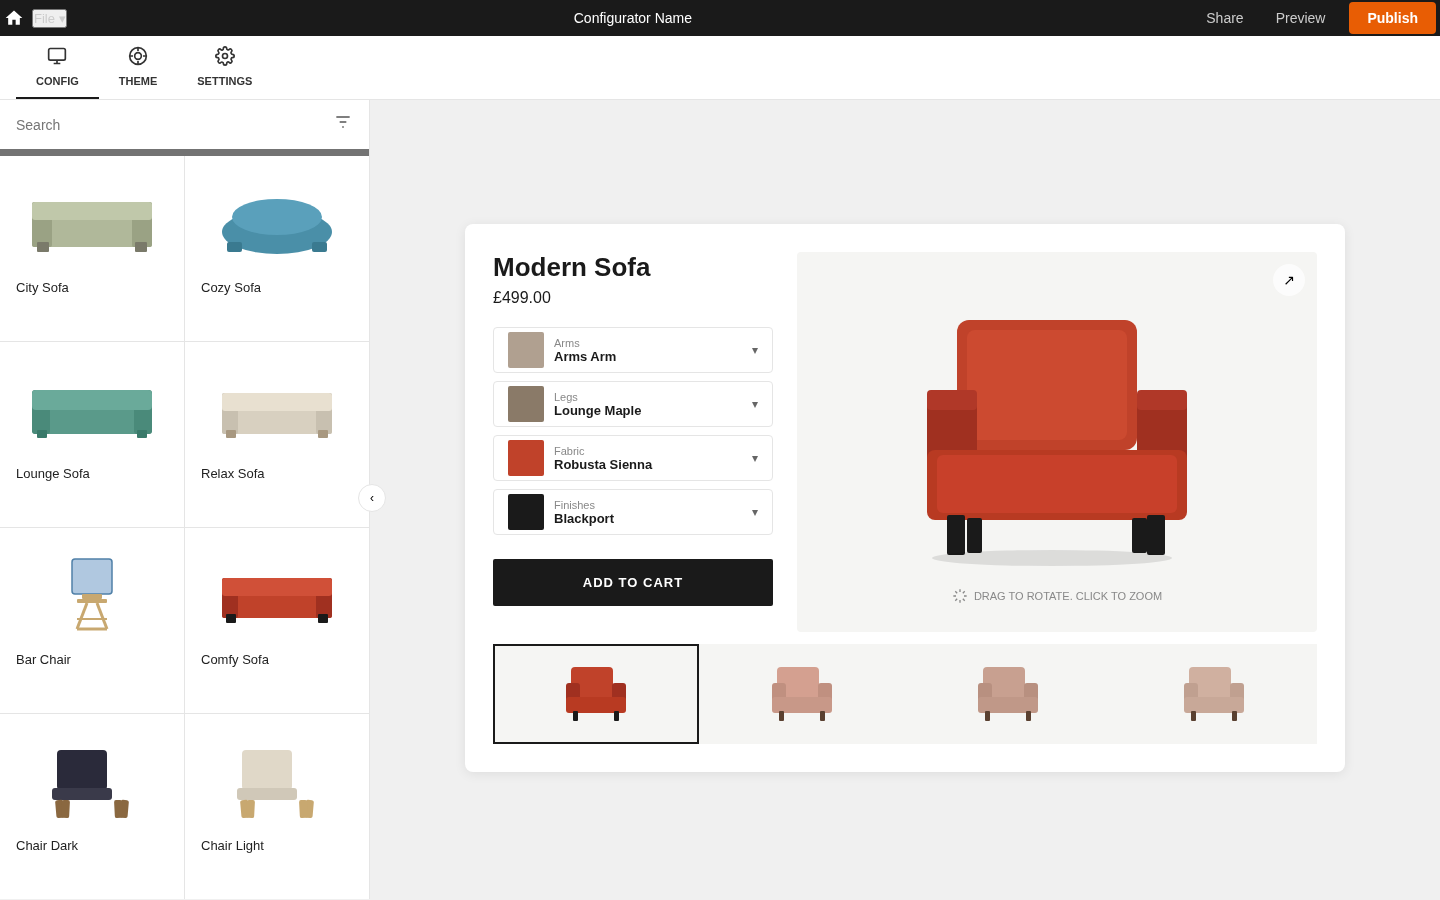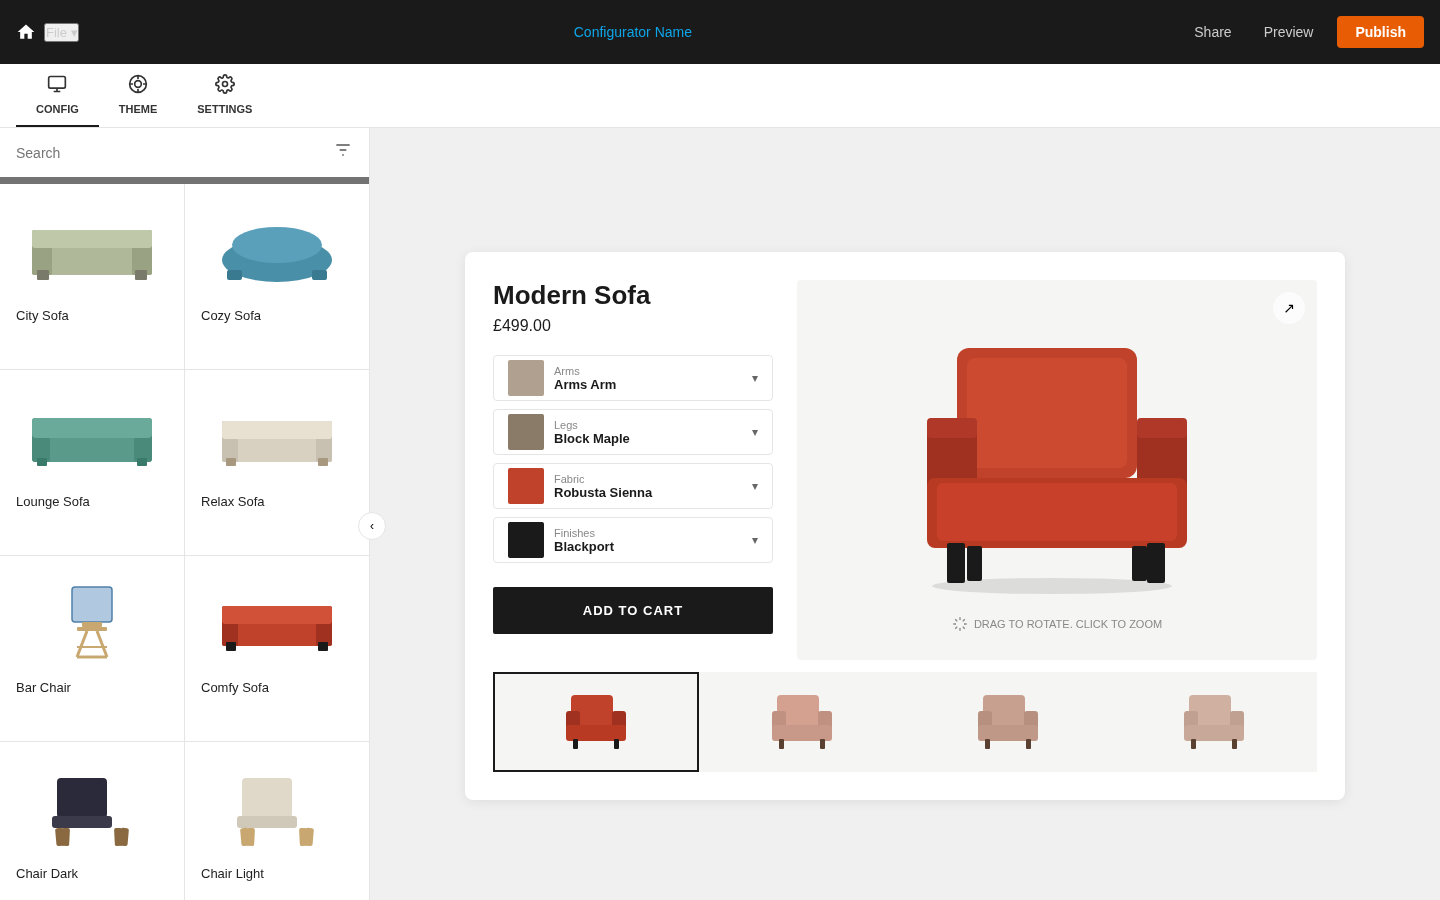--- a/index.html
+++ b/index.html
@@ -1,28 +1,28 @@
 <!DOCTYPE html>
 <html><head>
   <meta charset="utf-8">
   <style>
     * { box-sizing: border-box; margin: 0; padding: 0; }
     body { font-family: -apple-system, BlinkMacSystemFont, 'Segoe UI', sans-serif; background: #f0f0f0; width: 1440px; height: 900px; overflow: hidden; }
 
     
     .topnav {
       background: #1a1a1a;
-      height: 64px;
-      display: flex;
-      align-items: center;
-      padding: 0 16px;
+      height: 36px;
+      display: flex;
+      align-items: center;
+      padding: 0 4px;
       justify-content: space-between;
     }
     .topnav-left { display: flex; align-items: center; gap: 8px; }
-    .topnav-center { color: #0ea5e9; font-size: 14px; }
+    .topnav-center { color: #ffffff; font-size: 14px; }
     .topnav-right { display: flex; align-items: center; gap: 16px; }
     .topnav-home { color: #ccc; display: flex; align-items: center; }
     .topnav-file { color: #ccc; font-size: 13px; display: flex; align-items: center; gap: 4px; cursor: pointer; }
     .nav-btn { background: none; border: none; color: #ccc; font-size: 14px; cursor: pointer; padding: 4px 8px; }
     .nav-btn-publish { background: #e85d04; border: none; color: #fff; font-size: 14px; cursor: pointer; padding: 8px 18px; border-radius: 4px; font-weight: 600; }
 
     
     .tabs {
       background: #fff;
       display: flex;
@@ -451,21 +451,21 @@
             </div>
             <span class="chevron-down">▾</span>
           </div>
 
           
           <div class="option-row">
             <div class="option-left">
               <div class="option-swatch" style="background:#8a7a68;"></div>
               <div>
                 <div class="option-label">Legs</div>
-                <div class="option-value">Block Maple</div>
+                <div class="option-value">Lounge Maple</div>
               </div>
             </div>
             <span class="chevron-down">▾</span>
           </div>
 
           
           <div class="option-row">
             <div class="option-left">
               <div class="option-swatch" style="background:#c0422a;"></div>
               <div>

